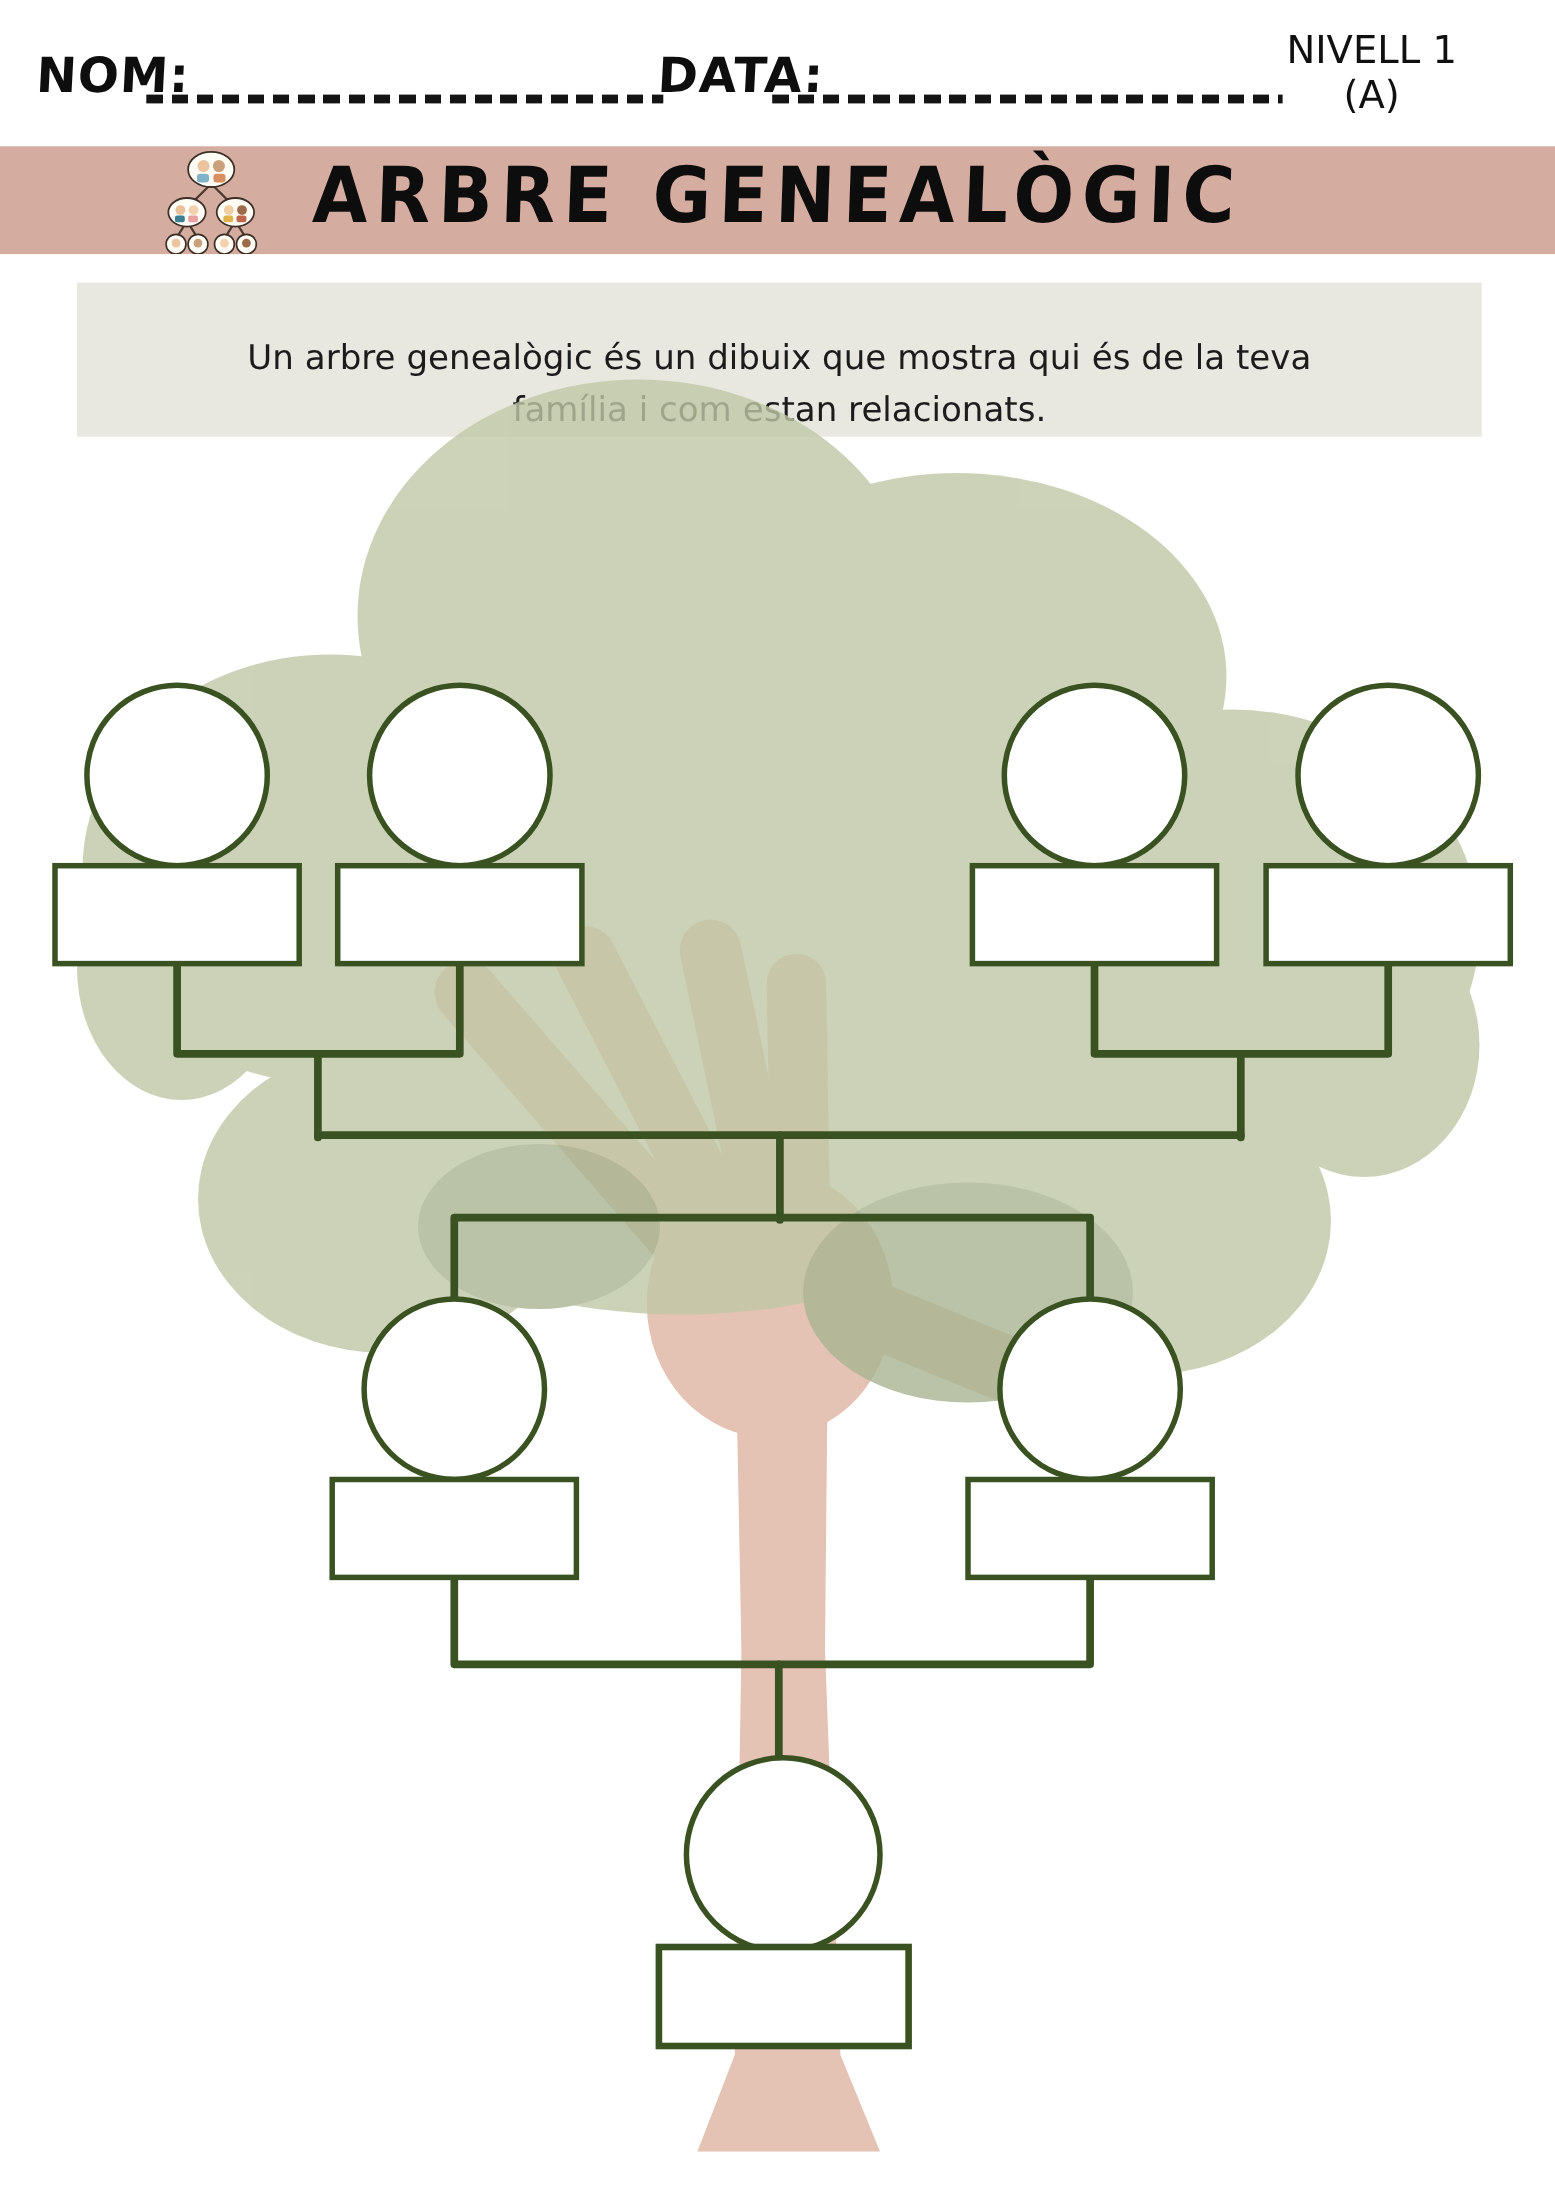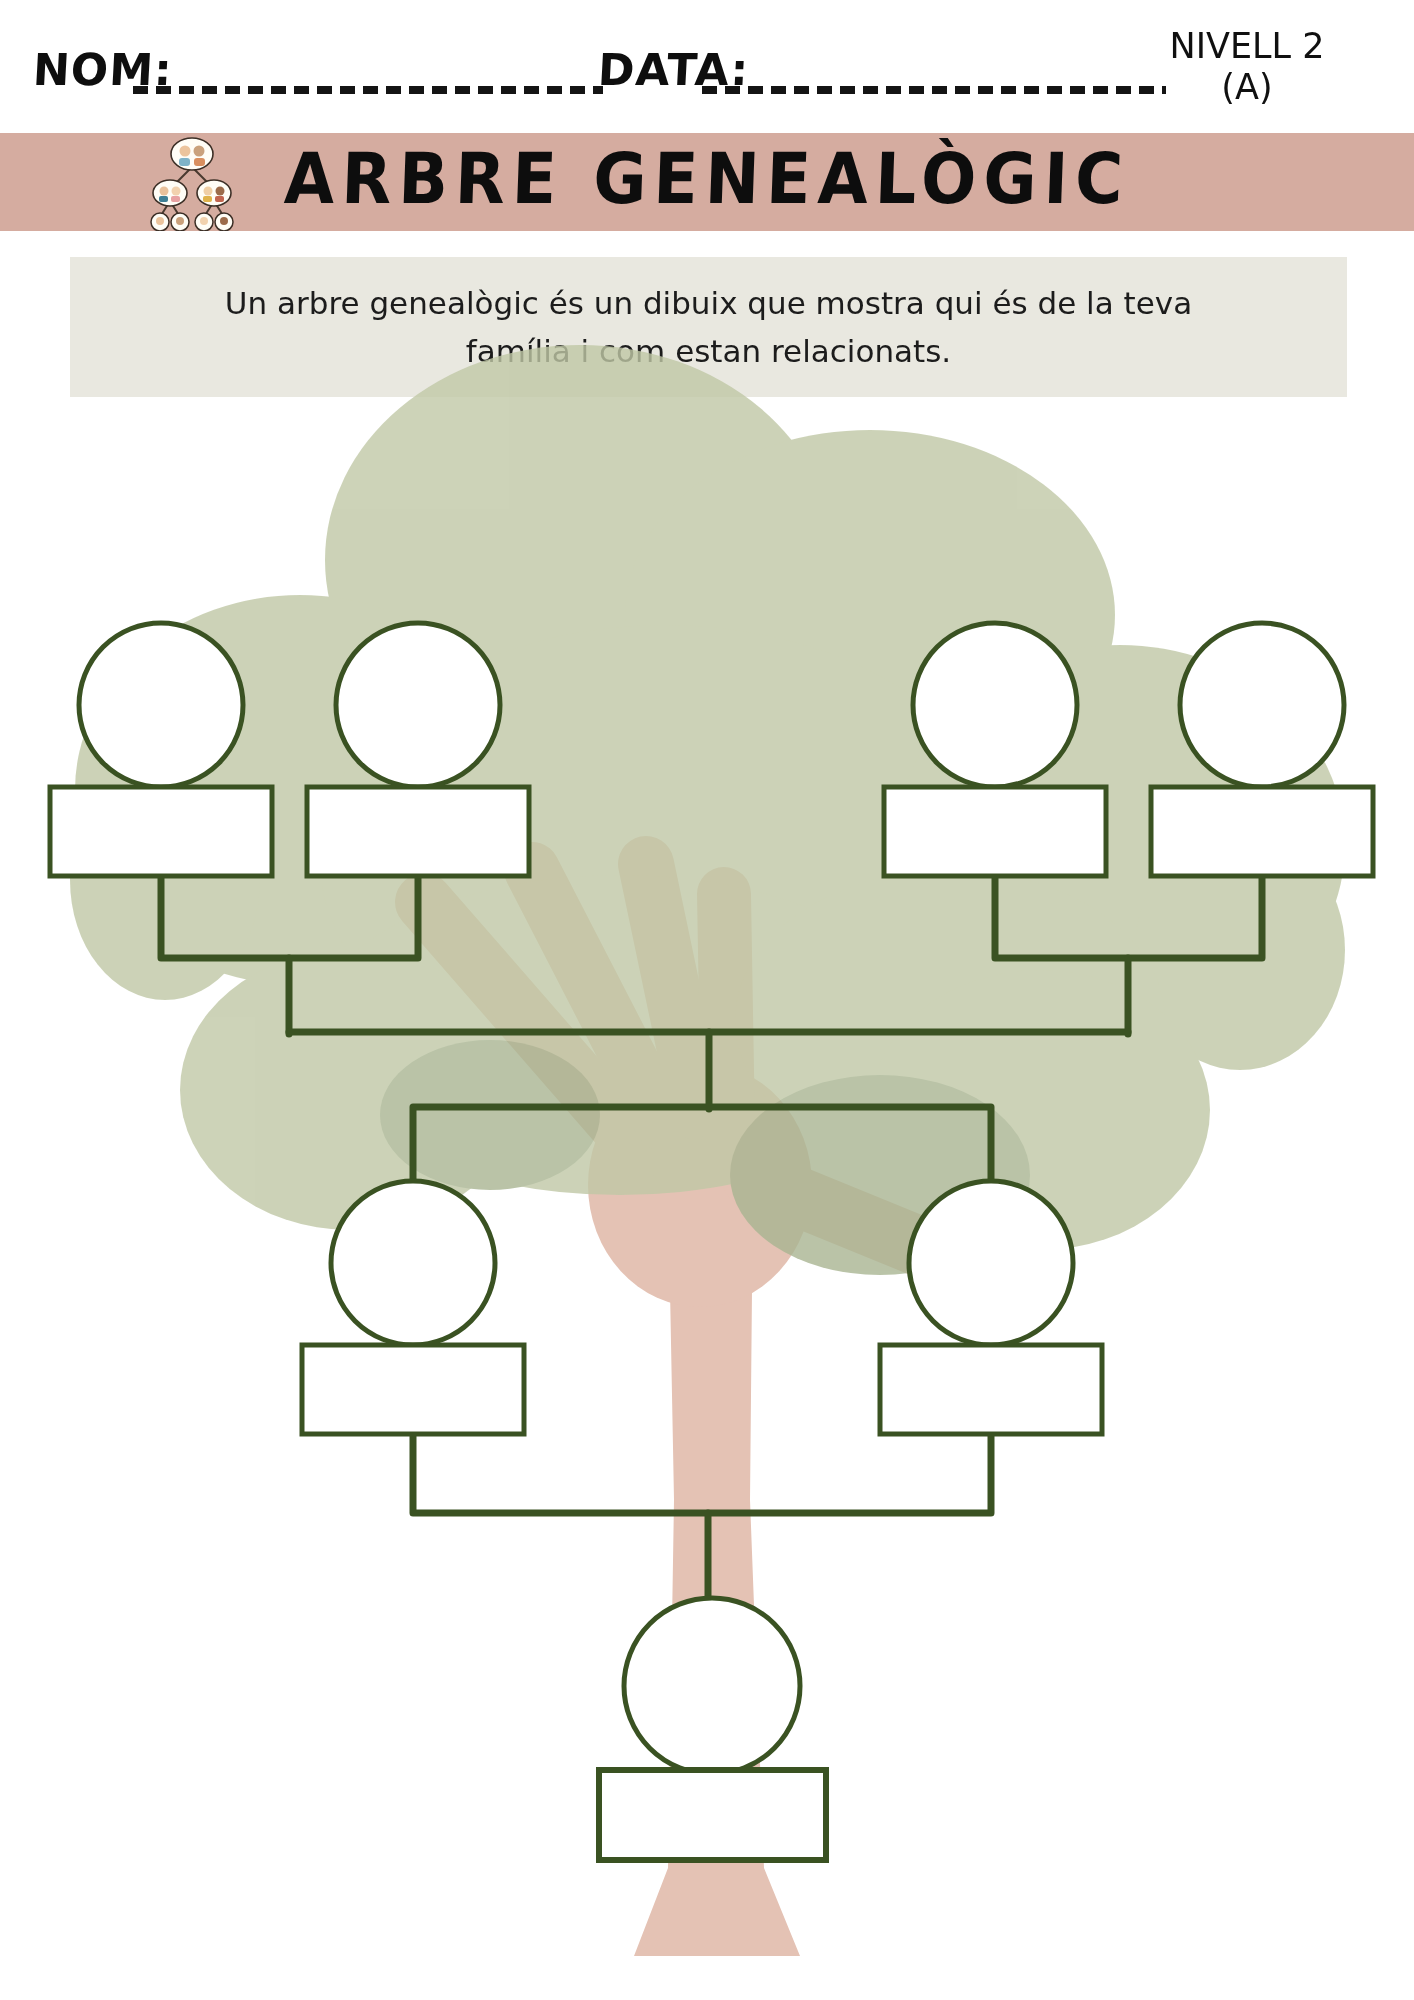--- a/index.html
+++ b/index.html
@@ -54,21 +54,21 @@
     font-weight:900;
     letter-spacing:7px;
     color:#0d0d0d;
     transform:skewX(-2deg) scaleY(1.08);
   }
   
   .intro{
     position:absolute;
     left:70px;top:257px;width:1277px;height:140px;
     background:#e9e8e0;
-    display:flex;align-items:center;justify-content:center;
+    display:flex;align-items:flex-end;justify-content:center;
   }
   .intro-text{
     width:1080px;
     text-align:center;
     font-size:31px;
     line-height:1.55;
     color:#1c1c1c;
   }
   
   .tree-svg{position:absolute;left:0;top:0;width:1414px;height:2000px;}
@@ -76,21 +76,21 @@
 </head>
 <body>
 
 <div class="page">
 
   <div class="hdr-label nom">NOM:</div>
   <div class="write-line l1"></div>
   <div class="hdr-label data">DATA:</div>
   <div class="write-line l2"></div>
   <div class="level-block">
-    <div>NIVELL 2</div>
+    <div>NIVELL 1</div>
     <div>(A)</div>
   </div>
 
   <div class="banner">
     <svg class="banner-icon" viewBox="0 0 94 96">
       <g stroke="#4a3a30" stroke-width="2" fill="none">
         <path d="M46 32 L24 54 M46 32 L68 54"></path>
         <path d="M24 66 L14 82 M24 66 L34 82 M68 66 L58 82 M68 66 L78 82"></path>
       </g>
       <ellipse cx="46" cy="19" rx="21" ry="16" fill="#fffdf6" stroke="#3c2f26" stroke-width="1.6"></ellipse>

